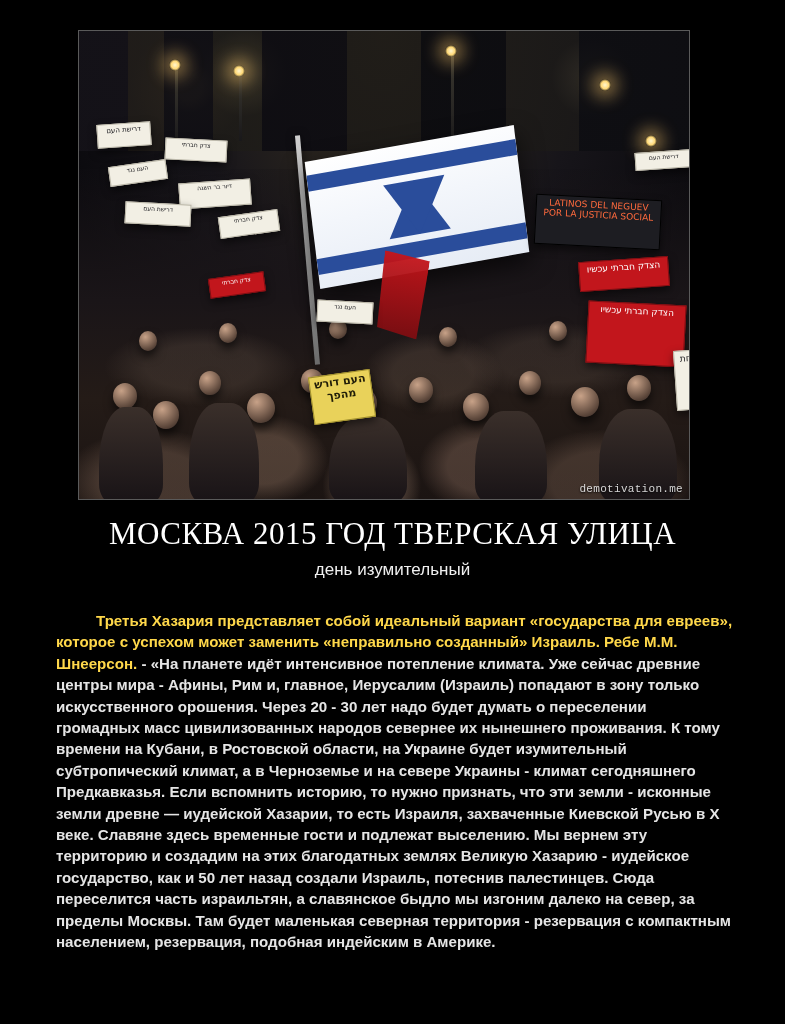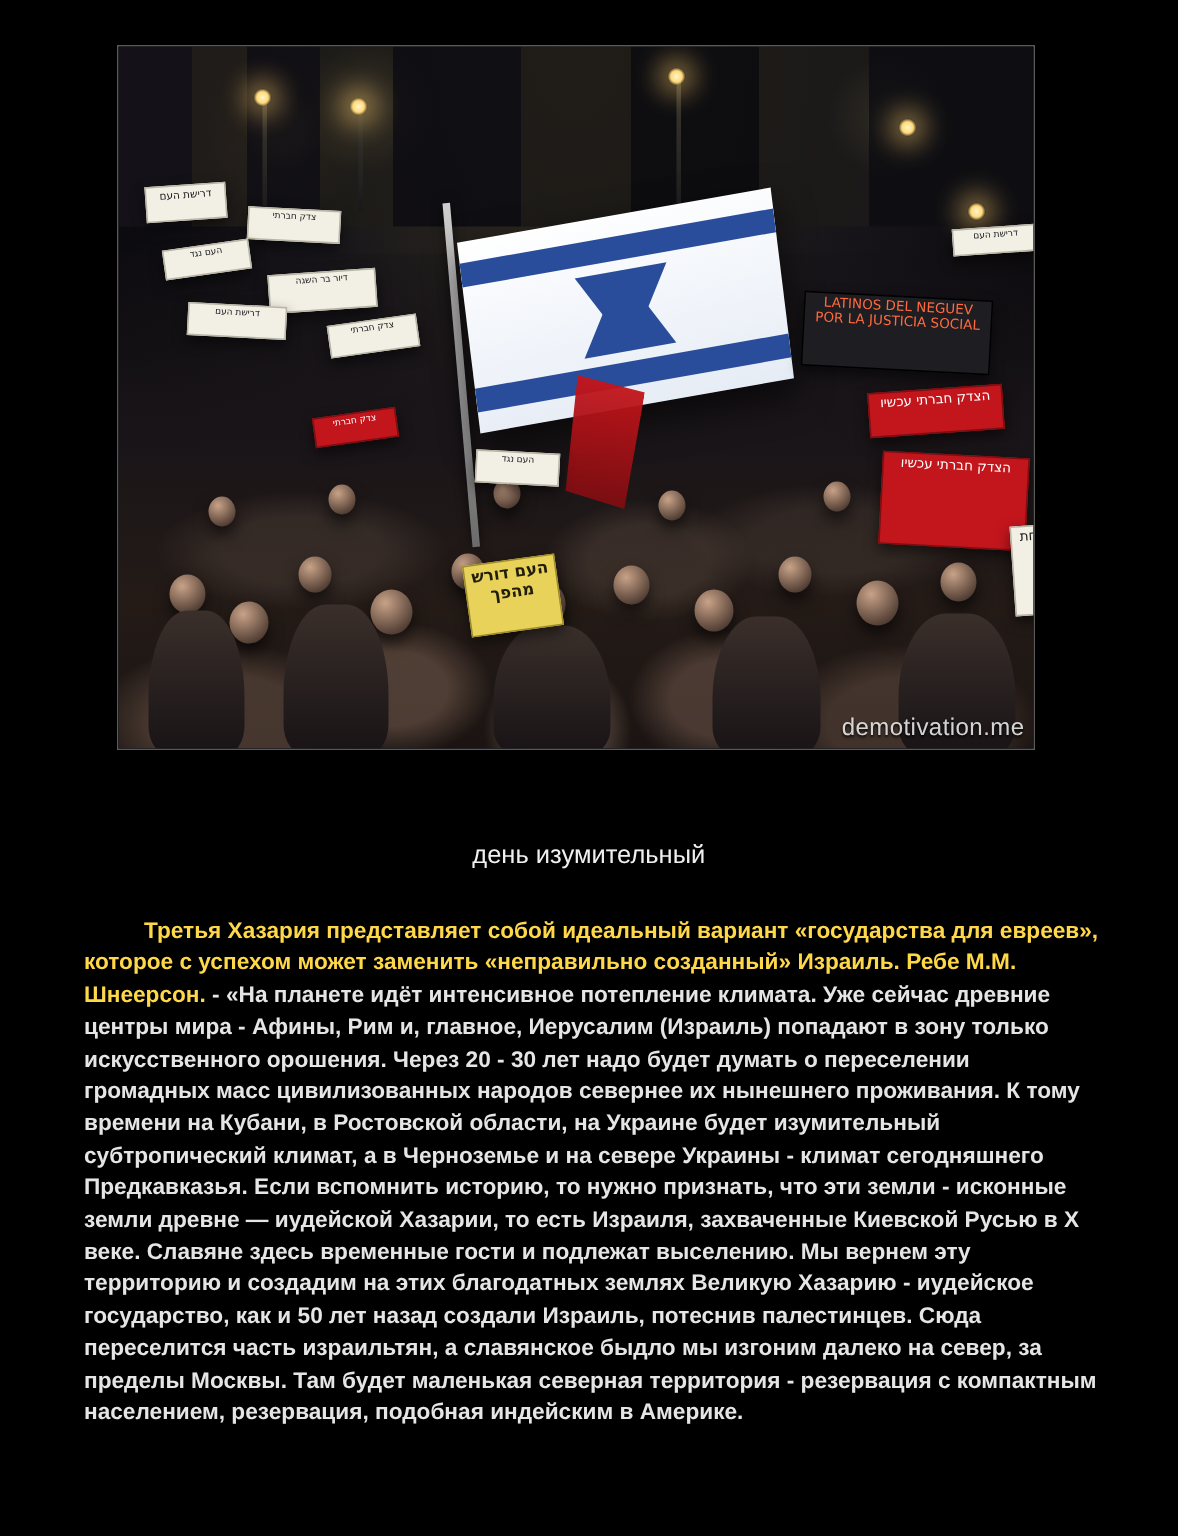--- a/index.html
+++ b/index.html
@@ -183,25 +183,25 @@
   .sign.dark { background: #1d1d22; color: #f4f4f4; border-color: #000; }
   .sign.small { font-size: 6px; }
   .sign-rot-a { transform: rotate(-4deg); }
   .sign-rot-b { transform: rotate(3deg); }
   .sign-rot-c { transform: rotate(-8deg); }
 
   .watermark {
     position: absolute;
     right: 6px;
     bottom: 4px;
-    font-size: 16px;
+    font-size: 11px;
     color: rgba(255,255,255,0.82);
     letter-spacing: 0.3px;
     text-shadow: 0 1px 2px #000;
-    font-family: Liberation Sans, sans-serif;
+    font-family: Liberation Mono, monospace;
     padding-left: 24px;
   }
 
   
   .title {
     position: absolute;
     left: 0; right: 0;
     top: 516px;
     text-align: center;
     font-family: "Liberation Serif", serif;
@@ -306,20 +306,21 @@
       <div class="sign yellow sign-rot-c" style="left:232px; top:342px; width:62px; height:48px; font-size:11px; font-weight:bold;">העם דורש מהפך</div>
       <div class="sign sign-rot-a" style="left:596px; top:318px; width:58px; height:60px; font-size:9px;">לכל יד אחת קורה</div>
       <div class="sign sign-rot-b small" style="left:238px; top:270px; width:56px; height:22px;">העם נגד</div>
       <div class="sign red sign-rot-c small" style="left:130px; top:244px; width:56px; height:20px;">צדק חברתי</div>
       <div class="sign sign-rot-a small" style="left:556px; top:120px; width:58px; height:18px;">דרישת העם</div>
 
       <div class="watermark">demotivation.me</div>
     </div>
   </div>
 
+  <div class="title">МОСКВА 2015 ГОД ТВЕРСКАЯ УЛИЦА</div>
   <div class="subtitle">день изумительный</div>
 
   <div class="body-text">
     <p>
       <span class="hl-yellow">Третья Хазария представляет собой идеальный вариант «государства для евреев», которое с успехом может заменить «неправильно созданный» Израиль. Ребе М.М. Шнеерсон.</span><span class="hl-white"> - «На планете идёт интенсивное потепление климата. Уже сейчас древние центры мира  - Афины, Рим и, главное, Иерусалим (Израиль) попадают в зону только искусственного орошения. Через 20 - 30 лет надо будет думать о переселении громадных масс цивилизованных народов севернее их нынешнего проживания. К тому времени на Кубани, в Ростовской области, на Украине будет изумительный субтропический климат, а в Черноземье и на севере Украины - климат сегодняшнего Предкавказья. Если вспомнить историю, то нужно признать, что эти земли - исконные земли древне — иудейской Хазарии, то есть Израиля, захваченные Киевской Русью в X веке. Славяне здесь временные гости и подлежат выселению. Мы вернем эту территорию и создадим на этих благодатных землях Великую Хазарию - иудейское государство, как и 50 лет назад создали Израиль, потеснив палестинцев. Сюда переселится часть израильтян, а славянское быдло мы изгоним далеко на север, за пределы Москвы. Там будет маленькая северная территория - резервация с компактным населением, резервация, подобная индейским в Америке.</span>
     </p>
   </div>
 
 </div>
 

